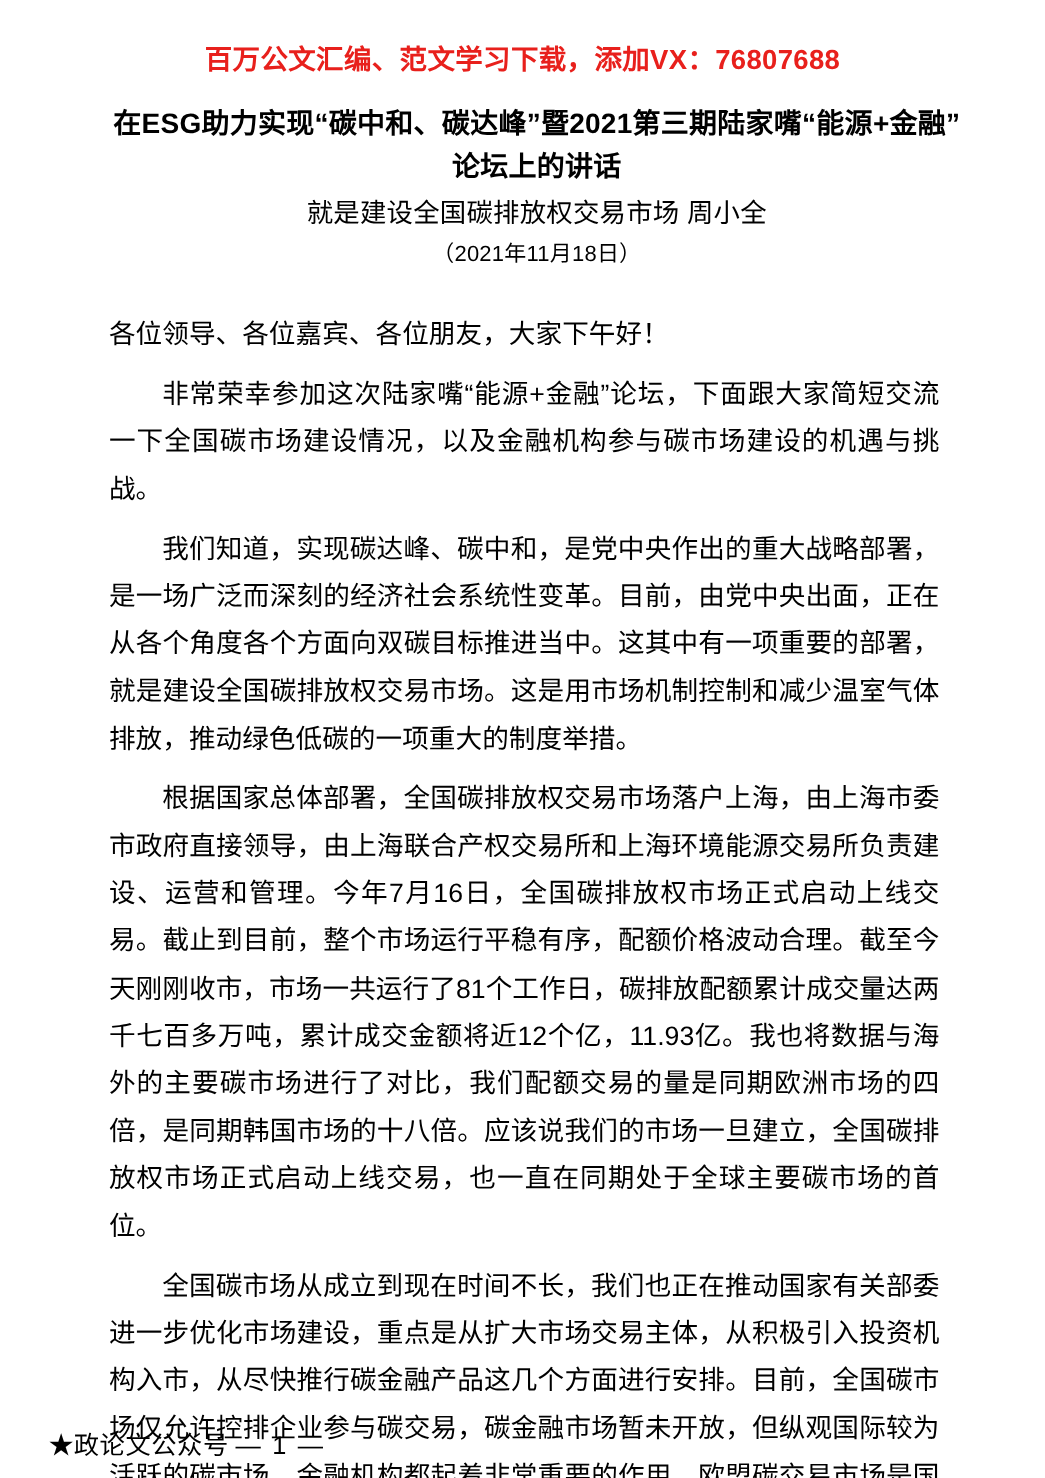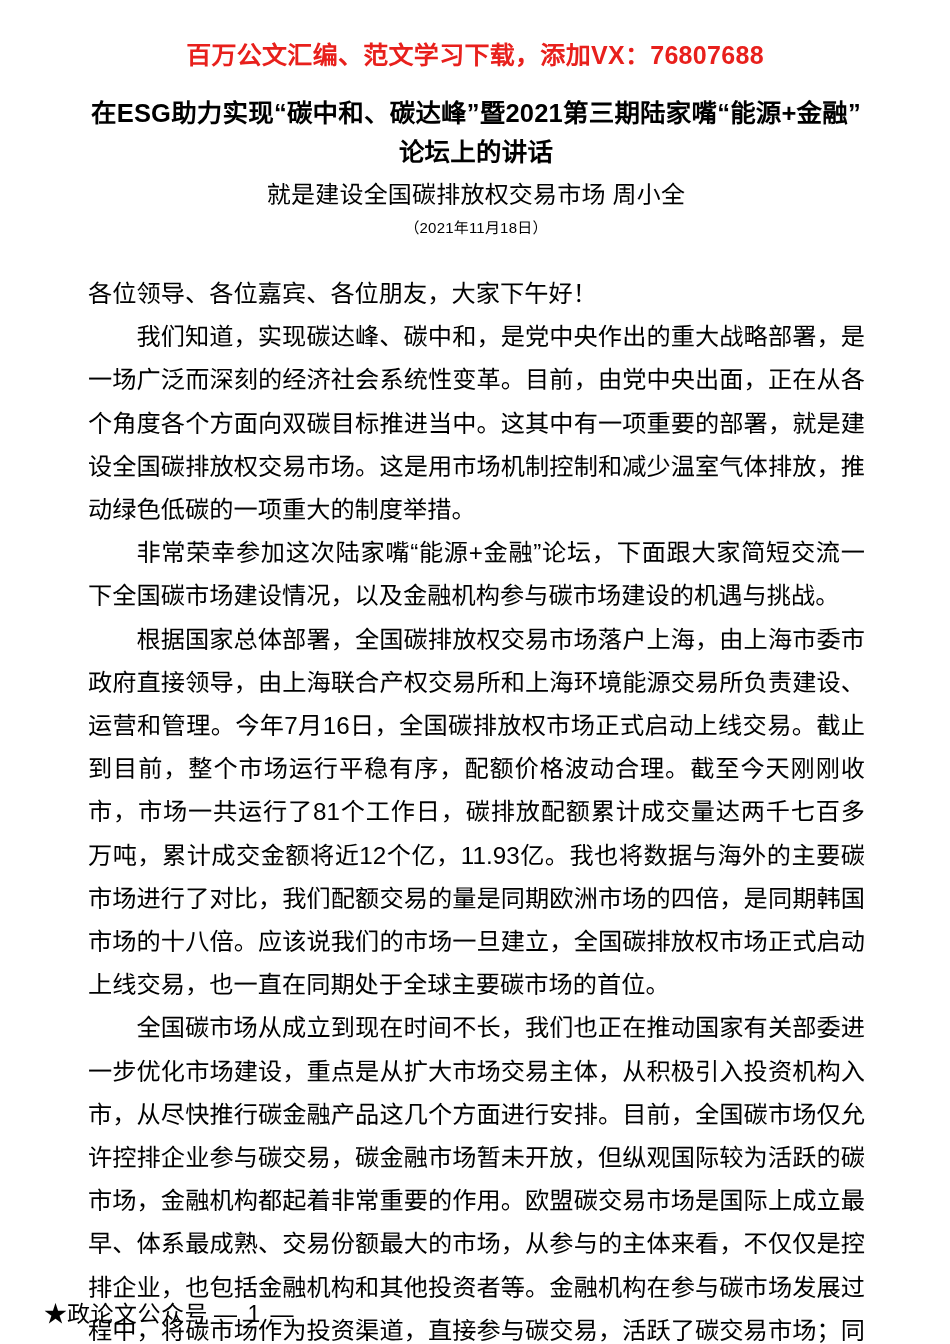--- a/index.html
+++ b/index.html
@@ -34,61 +34,61 @@
     font-weight: 700;
     letter-spacing: 0.3px;
     line-height: 1.25;
     white-space: nowrap;
   }
 
   
   .title-block {
     position: absolute;
     top: 94px;
-    left: 88px;
+    left: 100px;
     width: 776px;
   }
   .doc-title {
     font-size: 25.5px;
     font-weight: 600;
     line-height: 1.52;
     text-align: center;
     letter-spacing: 0.2px;
     margin: 0;
   }
   .doc-author {
     font-size: 24px;
     font-weight: 400;
     line-height: 1.55;
     text-align: center;
     margin: 4px 0 0 0;
     letter-spacing: 0.2px;
   }
   .doc-date {
-    font-size: 15px;
+    font-size: 20px;
     font-weight: 400;
     line-height: 1.55;
     text-align: center;
     margin: 3px 0 0 0;
     letter-spacing: 0.2px;
   }
 
   
   .body-text {
     position: absolute;
     top: 272px;
     left: 88px;
     width: 777px;
   }
   .para {
     font-size: 24.2px;
     line-height: 43.2px;
     text-align: justify;
     text-justify: inter-ideograph;
-    margin: 0;
+    margin: 11px;
     letter-spacing: 0.05px;
   }
   .para.indent {
     text-indent: 2em;
   }
 
   
   .footer {
     position: absolute;
     bottom: 14px;
@@ -112,22 +112,22 @@
   <div class="promo-banner" style="color: rgb(232, 32, 28);">百万公文汇编、范文学习下载，添加VX：76807688</div>
 
   <div class="title-block">
     <h1 class="doc-title">在ESG助力实现“碳中和、碳达峰”暨2021第三期陆家嘴“能源+金融”论坛上的讲话</h1>
     <div class="doc-author">就是建设全国碳排放权交易市场  周小全</div>
     <div class="doc-date">（2021年11月18日）</div>
   </div>
 
   <div class="body-text">
     <p class="para">各位领导、各位嘉宾、各位朋友，大家下午好！</p>
+    <p class="para indent">非常荣幸参加这次陆家嘴“能源+金融”论坛，下面跟大家简短交流一下全国碳市场建设情况，以及金融机构参与碳市场建设的机遇与挑战。</p>
     <p class="para indent">我们知道，实现碳达峰、碳中和，是党中央作出的重大战略部署，是一场广泛而深刻的经济社会系统性变革。目前，由党中央出面，正在从各个角度各个方面向双碳目标推进当中。这其中有一项重要的部署，就是建设全国碳排放权交易市场。这是用市场机制控制和减少温室气体排放，推动绿色低碳的一项重大的制度举措。</p>
-    <p class="para indent">非常荣幸参加这次陆家嘴“能源+金融”论坛，下面跟大家简短交流一下全国碳市场建设情况，以及金融机构参与碳市场建设的机遇与挑战。</p>
     <p class="para indent">根据国家总体部署，全国碳排放权交易市场落户上海，由上海市委市政府直接领导，由上海联合产权交易所和上海环境能源交易所负责建设、运营和管理。今年7月16日，全国碳排放权市场正式启动上线交易。截止到目前，整个市场运行平稳有序，配额价格波动合理。截至今天刚刚收市，市场一共运行了81个工作日，碳排放配额累计成交量达两千七百多万吨，累计成交金额将近12个亿，11.93亿。我也将数据与海外的主要碳市场进行了对比，我们配额交易的量是同期欧洲市场的四倍，是同期韩国市场的十八倍。应该说我们的市场一旦建立，全国碳排放权市场正式启动上线交易，也一直在同期处于全球主要碳市场的首位。</p>
     <p class="para indent">全国碳市场从成立到现在时间不长，我们也正在推动国家有关部委进一步优化市场建设，重点是从扩大市场交易主体，从积极引入投资机构入市，从尽快推行碳金融产品这几个方面进行安排。目前，全国碳市场仅允许控排企业参与碳交易，碳金融市场暂未开放，但纵观国际较为活跃的碳市场，金融机构都起着非常重要的作用。欧盟碳交易市场是国际上成立最早、体系最成熟、交易份额最大的市场，从参与的主体来看，不仅仅是控排企业，也包括金融机构和其他投资者等。金融机构在参与碳市场发展过程中，将碳市场作为投资渠道，直接参与碳交易，活跃了碳交易市场；同时也向碳市场参与者提供金融中介服务，顺利推动交易进程；参与推动碳金融产品的设计和碳金融服务的发展，也</p>
   </div>
 
   <div class="footer">
     <span class="brand-star">★</span><span class="brand">政论文公众号</span><span class="pageno">— 1 —</span>
   </div>
 
 </div>
 

